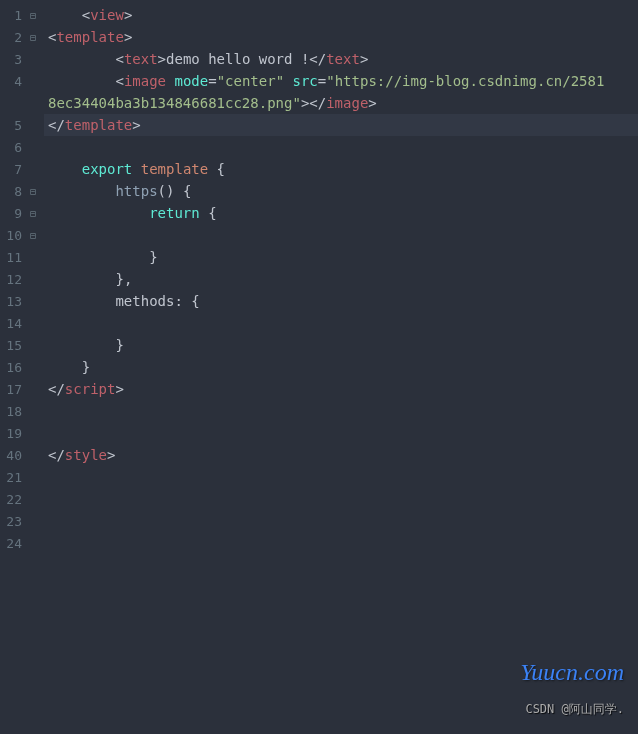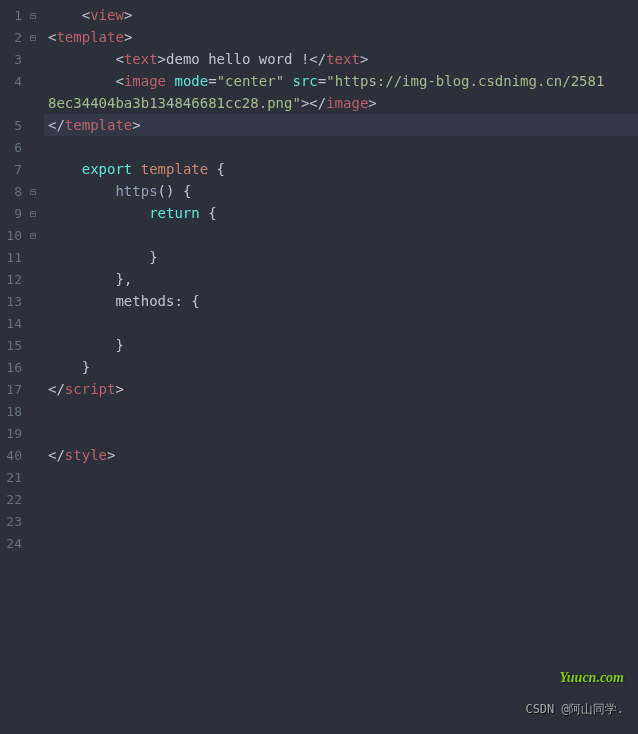--- a/index.html
+++ b/index.html
@@ -65,25 +65,25 @@
     .t-keyword { color: #5eead4; }
     .t-func { color: #8fa1b3; }
     .t-paren { color: #c0c5ce; }
     .t-brace { color: #c0c5ce; }
     .t-punct { color: #c0c5ce; }
     .t-def { color: #d08770; }
     .watermark-red {
       position: absolute;
       bottom: 48px;
       right: 14px;
-      color: #84cc16;
+      color: #3b82f6;
       font-family: Georgia, serif;
       font-style: italic;
-      font-size: 14px;
-      font-weight: bold;
+      font-size: 24px;
+      font-weight: normal;
       text-shadow: 1px 1px 2px rgba(0,0,0,0.5);
     }
     .watermark-gray {
       position: absolute;
       bottom: 16px;
       right: 14px;
       color: #aaa;
       font-size: 12px;
       text-shadow: 1px 1px 1px rgba(0,0,0,0.8);
     }

